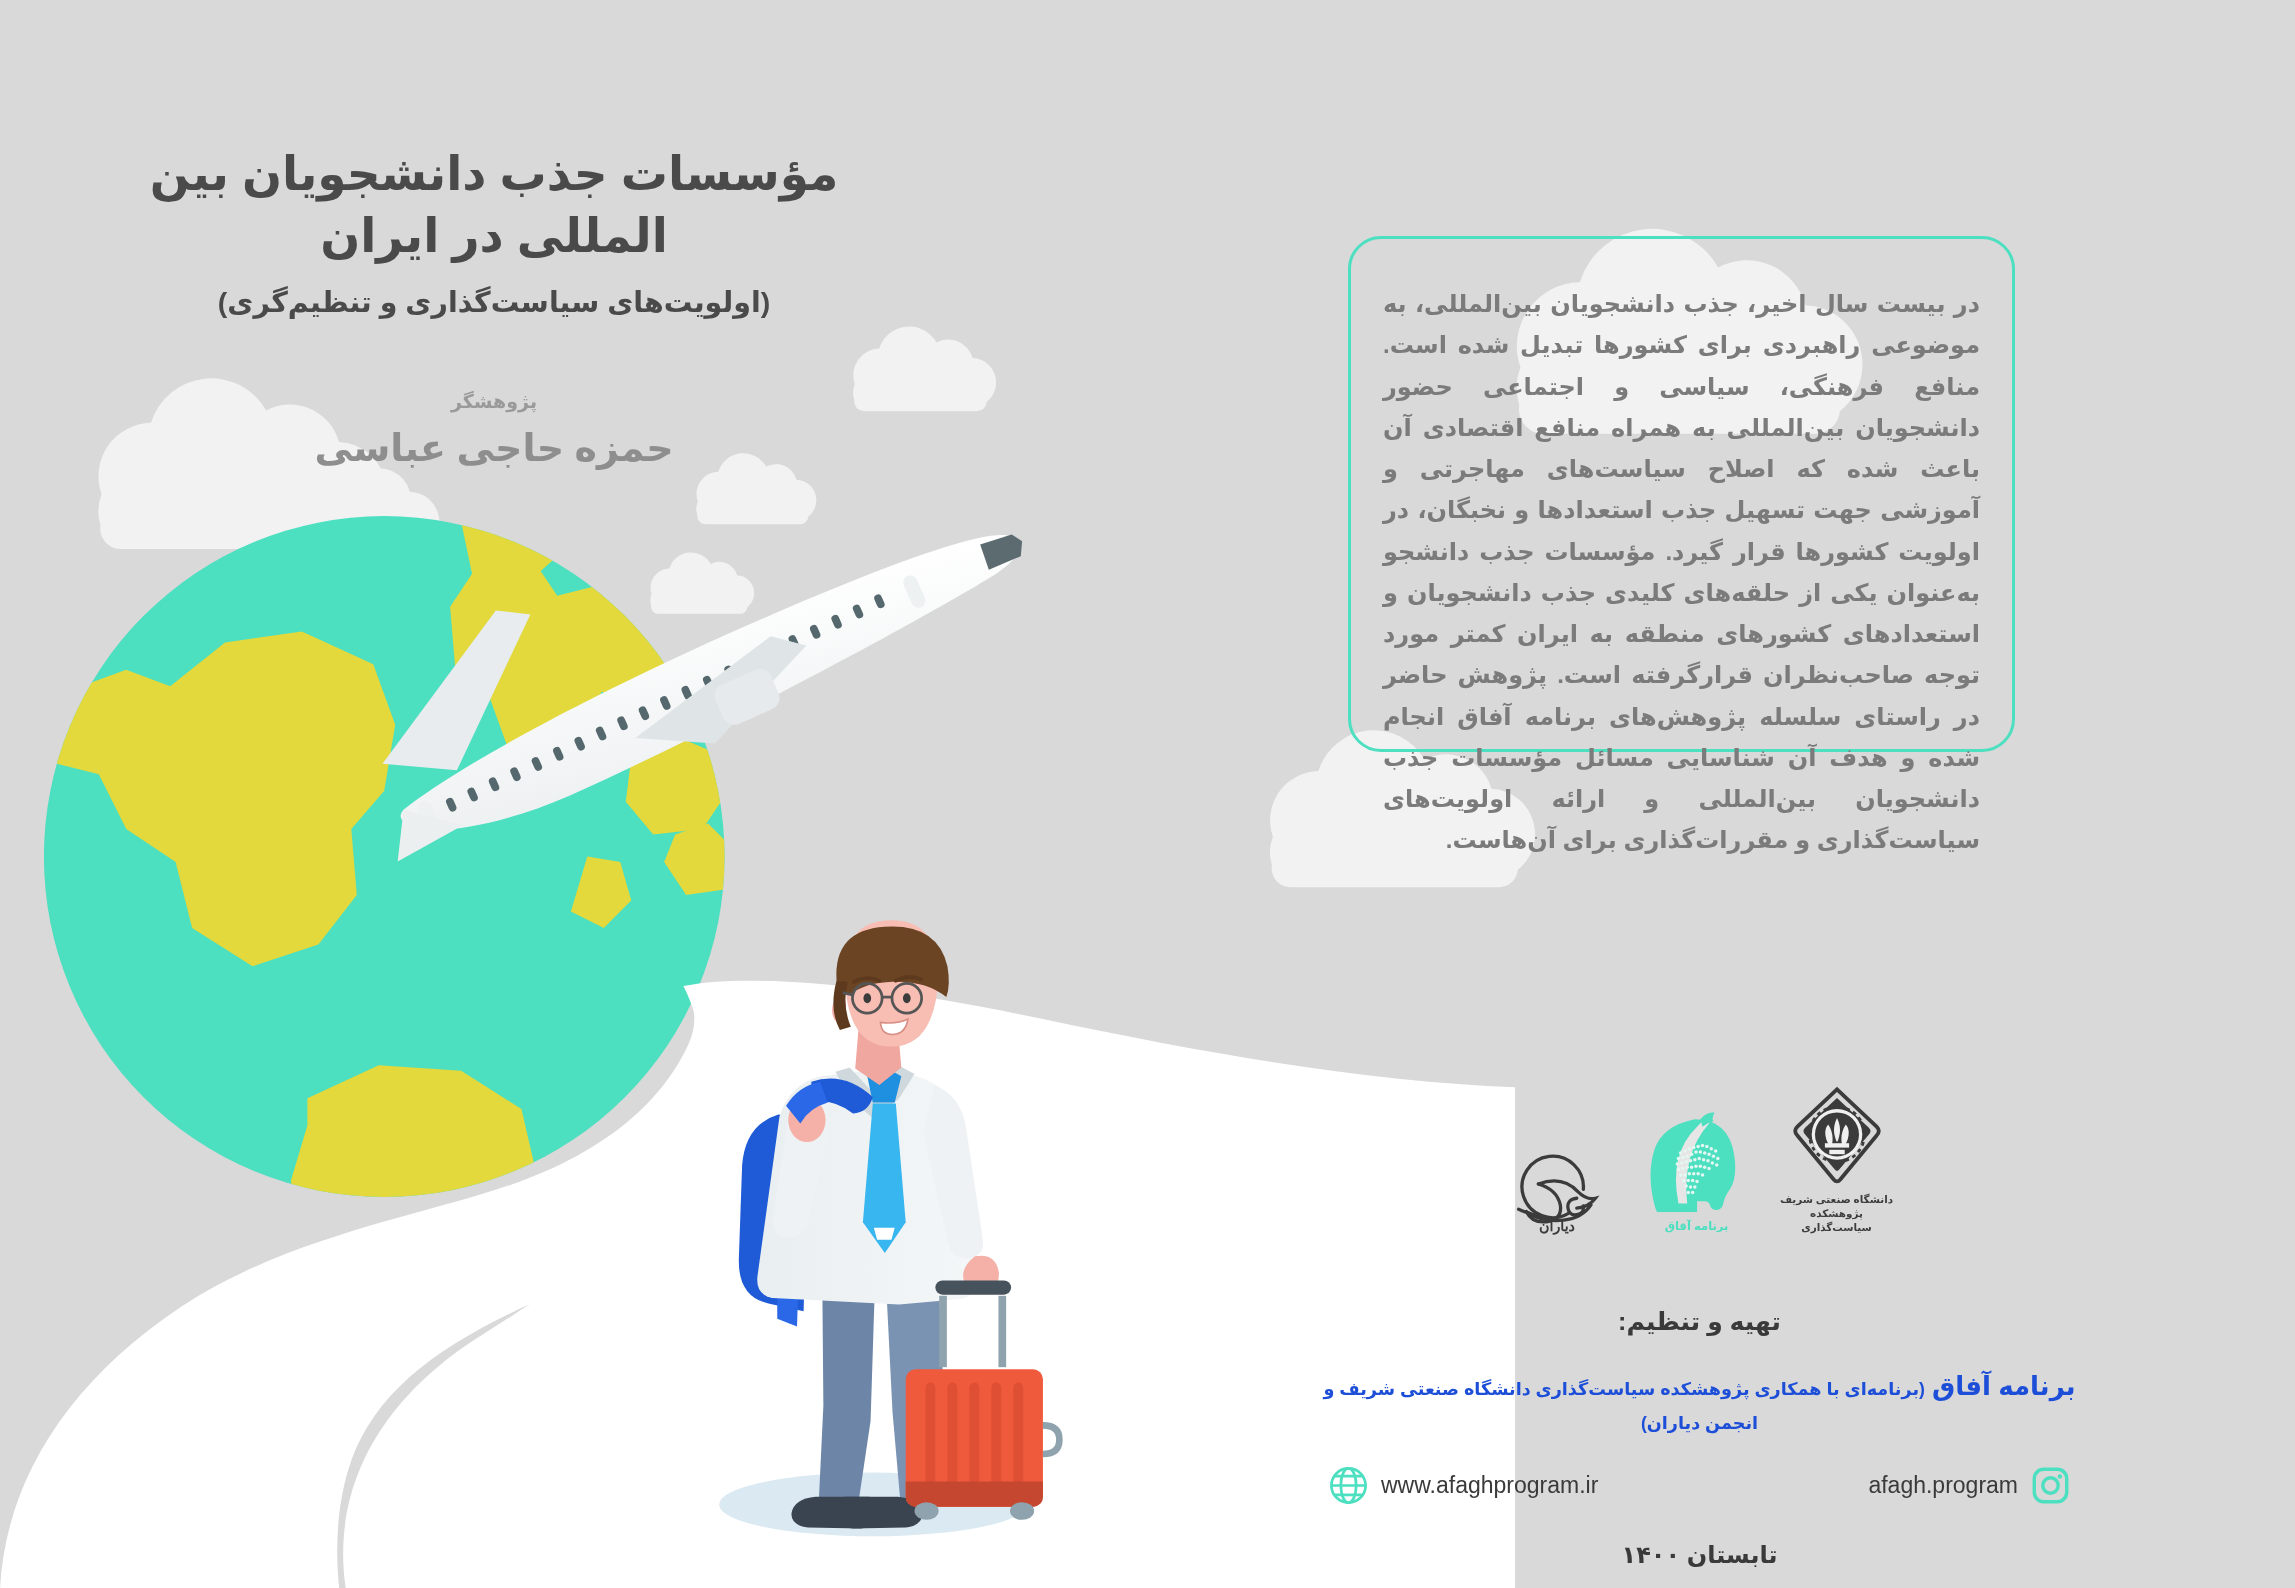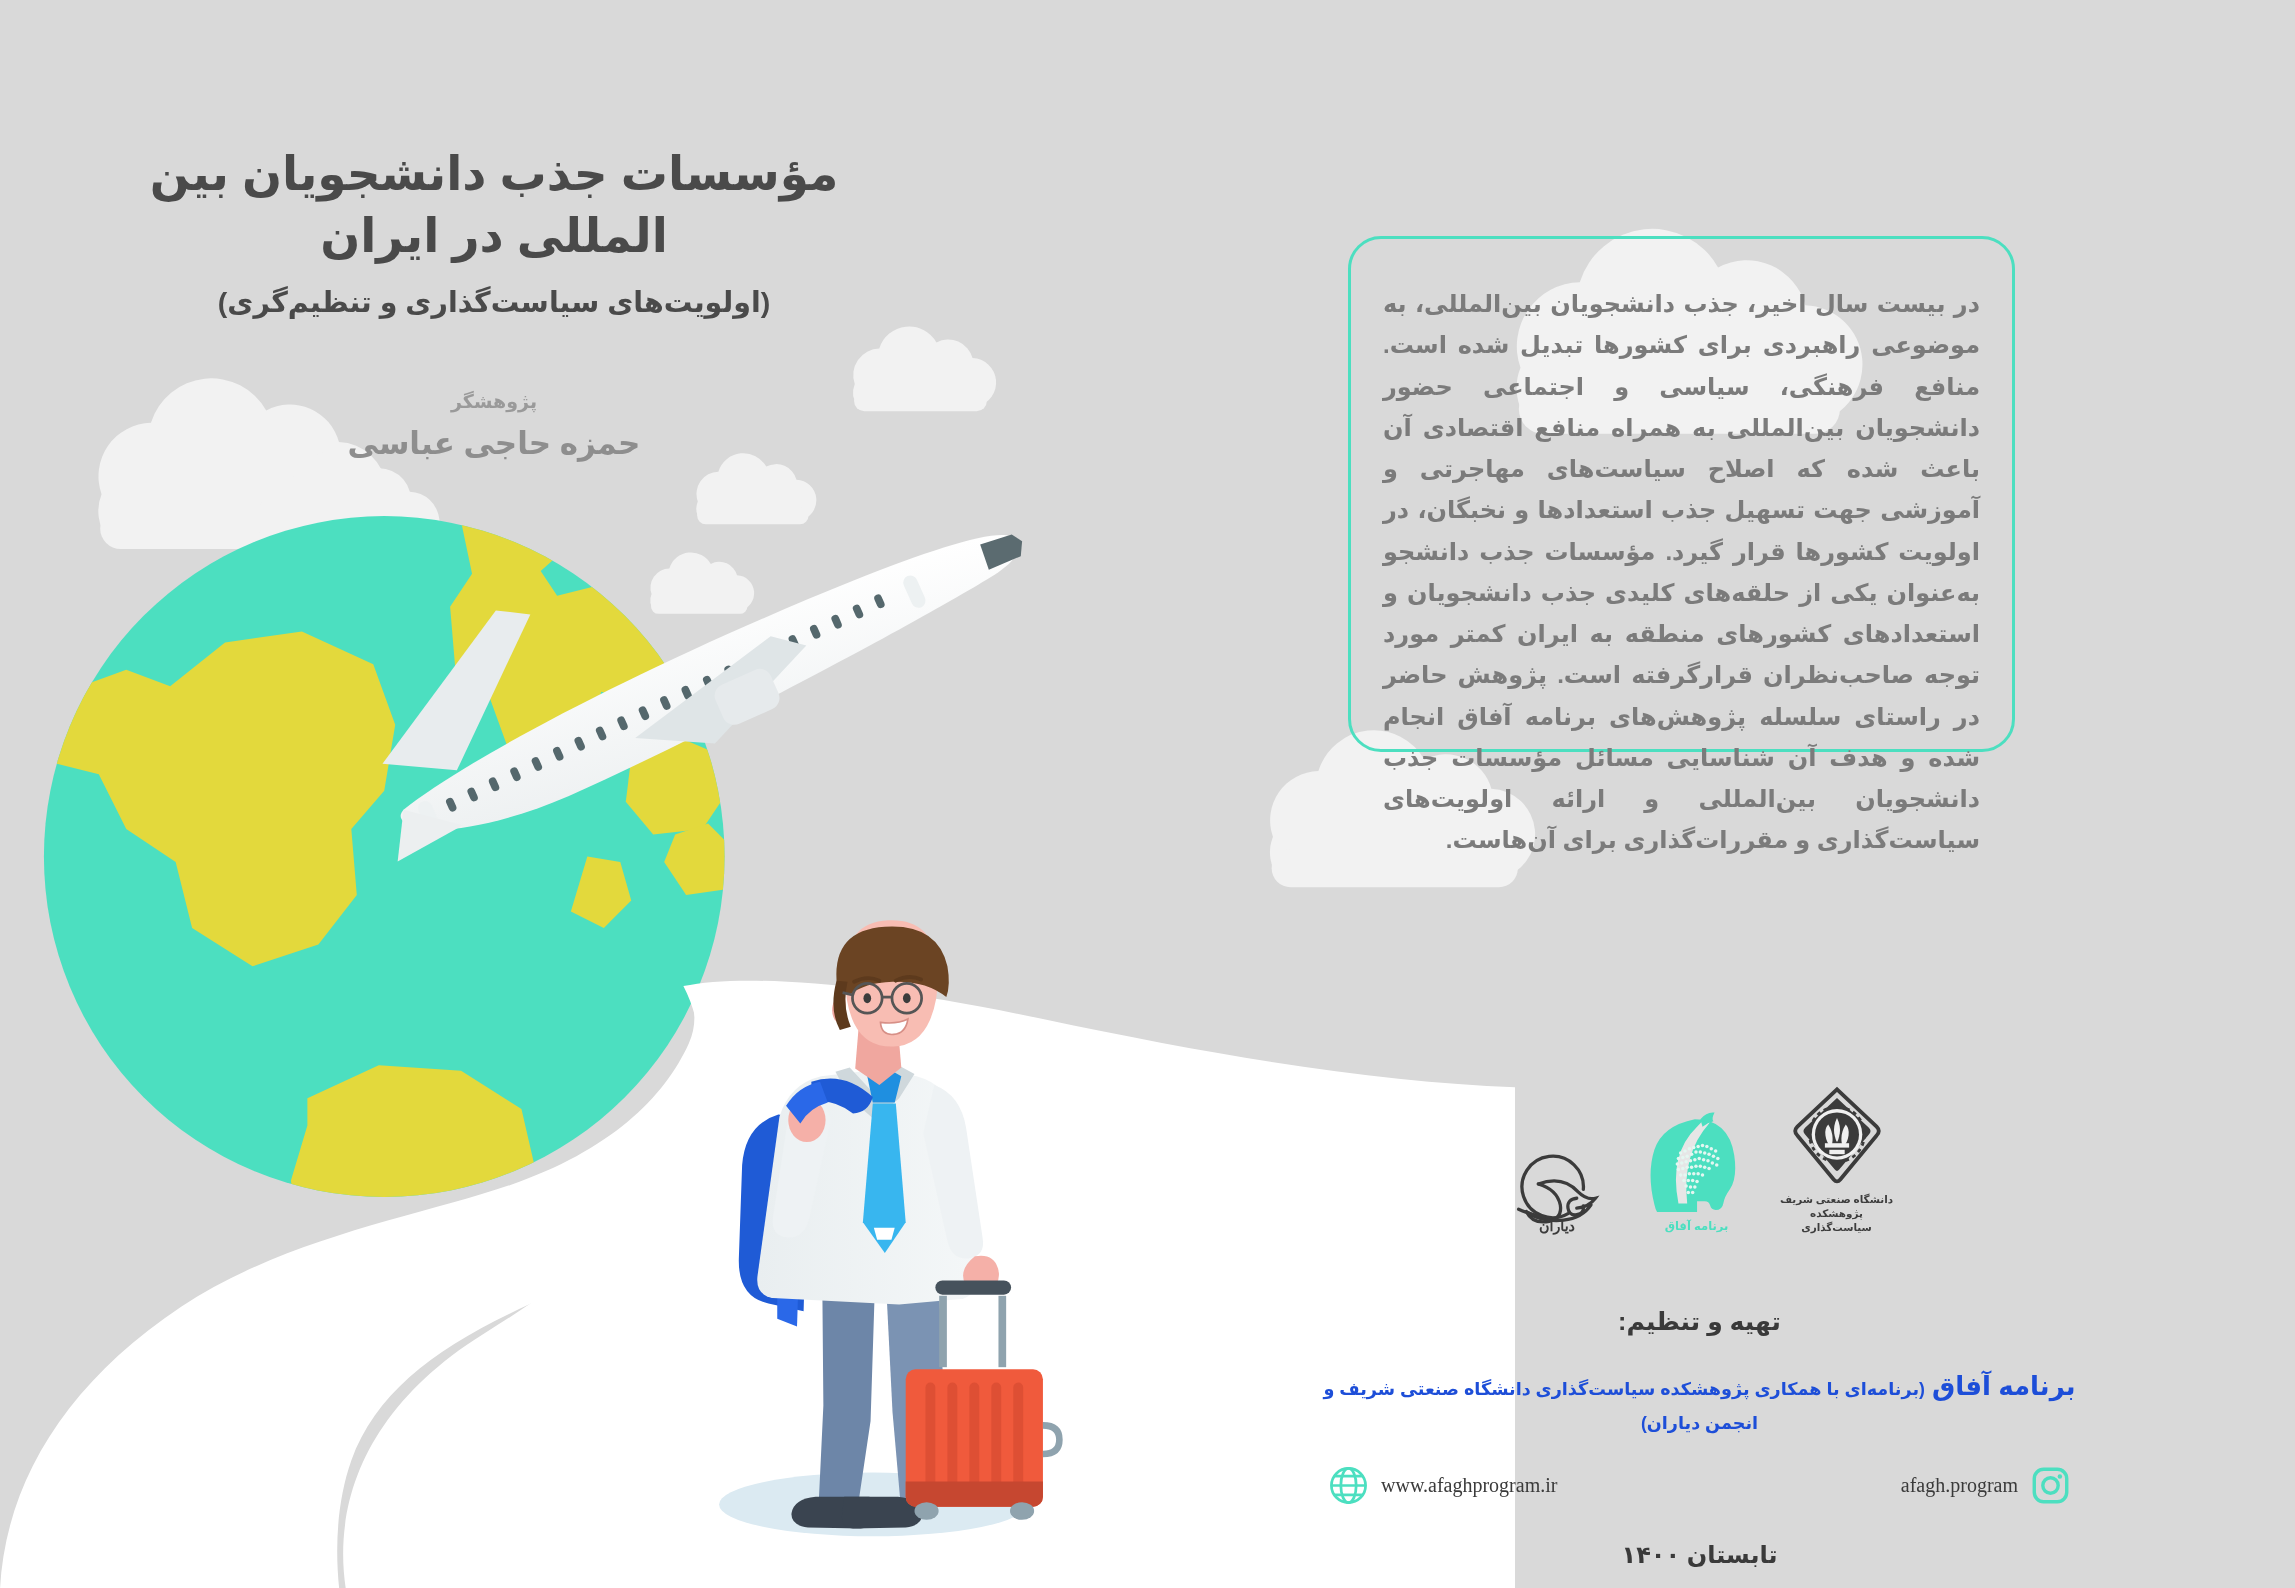--- a/index.html
+++ b/index.html
@@ -26,21 +26,21 @@
   }
   .sub-title{
     font-size:28.5px;font-weight:700;color:#4a4a4a;
     margin:16.5px 0 0 0;line-height:1.3;
   }
   .role-label{
     font-size:19px;font-weight:700;color:#9a9a9a;
     margin:69px 0 8px 0;line-height:1.3;
   }
   .author-name{
-    font-size:31px;font-weight:700;color:#8e8e8e;
+    font-size:38px;font-weight:700;color:#8e8e8e;
     margin:10px 0 0 0;line-height:1.3;
   }
 
   
   .abstract-card{
     position:absolute;left:1348px;top:236px;
     width:667px;height:516px;
     border:3.8px solid #4CDFC0;border-radius:33px;
     box-sizing:border-box;z-index:30;
     padding:44px 32px;
@@ -77,21 +77,21 @@
     margin:34px 0 0 0;font-size:26px;font-weight:700;color:#1d4ed8;
     line-height:1.3;
   }
   .footer-org .org-note{font-size:17.6px;font-weight:700;}
   .contact-row{
     margin-top:27.5px;display:flex;align-items:center;
     justify-content:space-between;direction:ltr;padding:0 21px;
   }
   .contact{display:flex;align-items:center;gap:12px;}
   .contact-text{
-    font-size:20px;color:#3a3a3a;font-family:Liberation Serif, serif;
+    font-size:23px;color:#3a3a3a;font-family:Liberation Sans, sans-serif;
     letter-spacing:0px;
   }
   .footer-date{
     margin-top:35px;font-size:24px;font-weight:700;color:#3a3a3a;
   }
 </style>
 </head>
 <body>
 
 <div class="stage">

